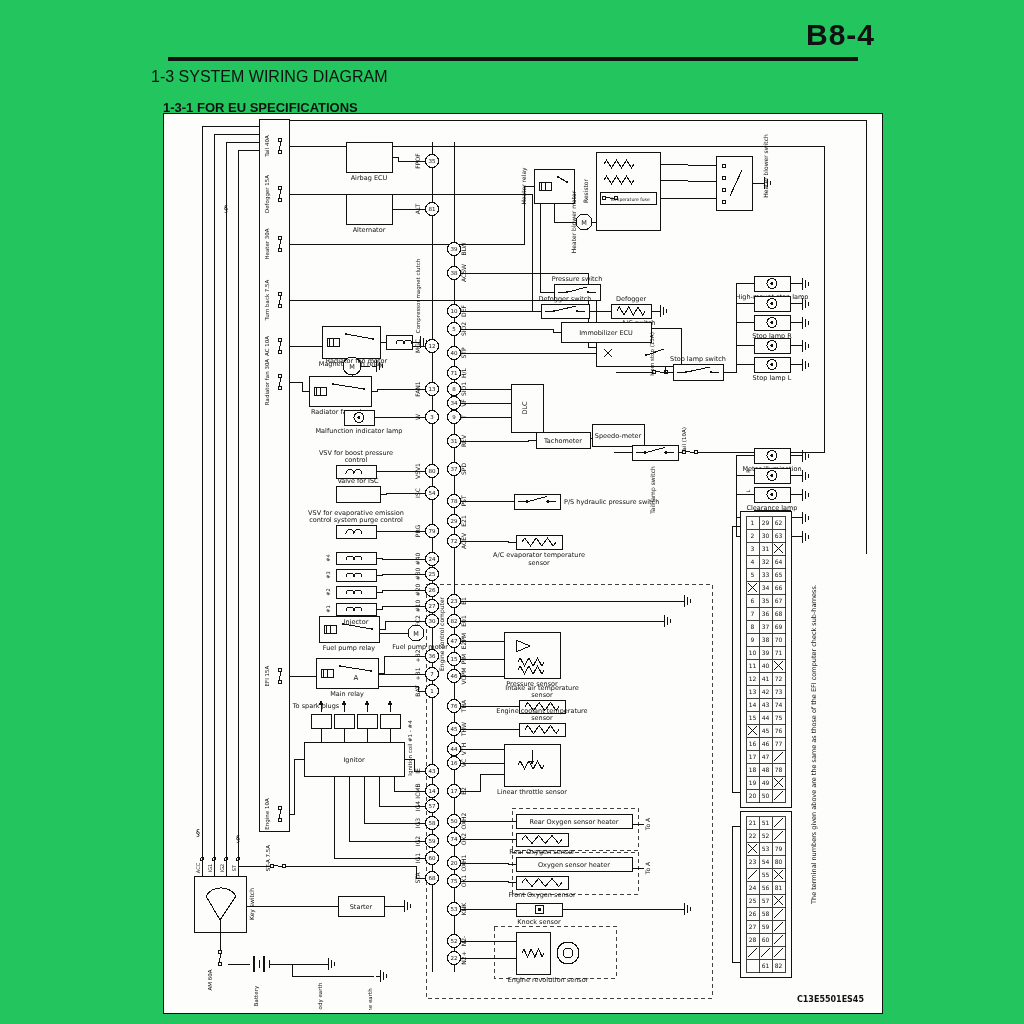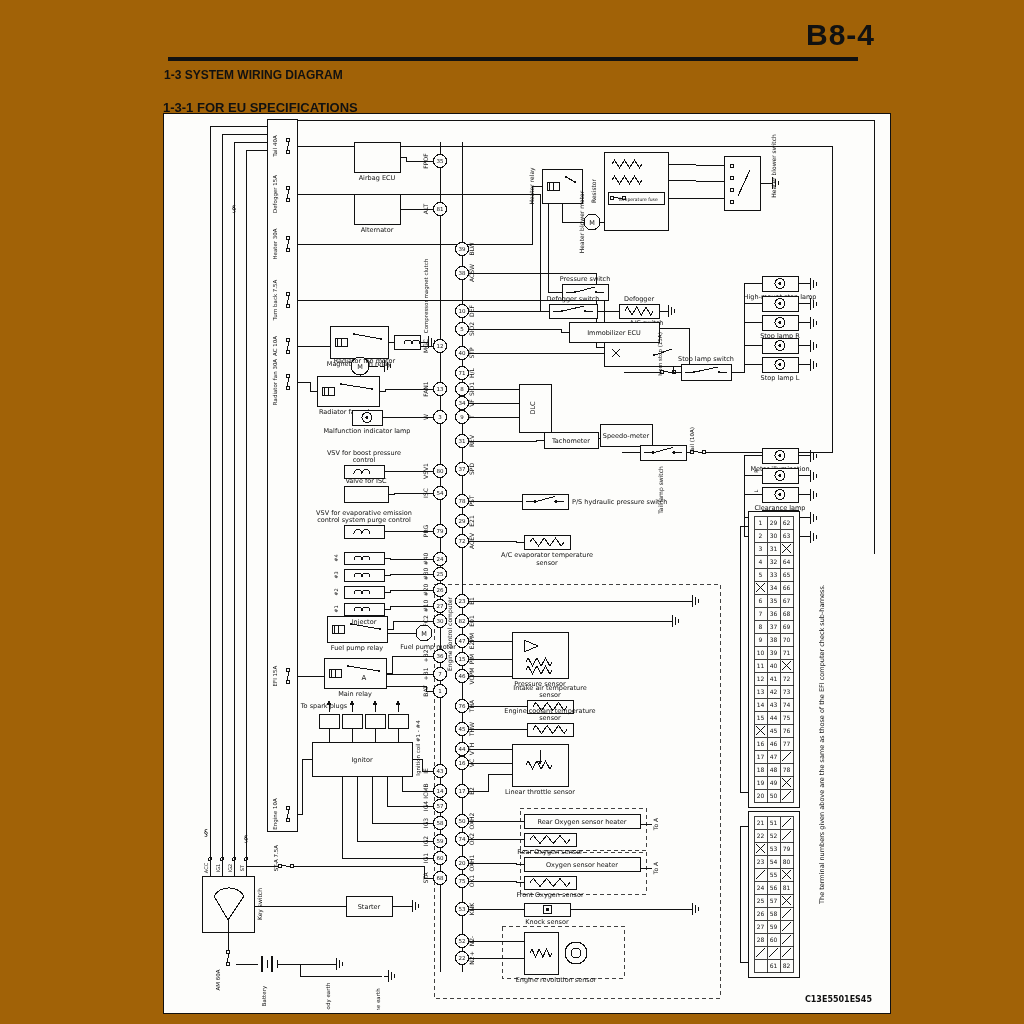--- a/index.html
+++ b/index.html
@@ -1,24 +1,24 @@
 <!DOCTYPE html>
 <html><head>
 <meta charset="utf-8">
 <style>
   html,body{margin:0;padding:0;background:#f7f6f3;width:1024px;height:1024px;
     font-family:"Liberation Sans",sans-serif;color:#111;}
-  #page{position:relative;width:1024px;height:1024px;background:#a16207;overflow:hidden;}
+  #page{position:relative;width:1024px;height:1024px;background:#22c55e;overflow:hidden;}
   #pagecode{position:absolute;top:18px;left:806px;width:250px;font-size:30px;font-weight:bold;
     letter-spacing:1px;font-family:"Liberation Sans",sans-serif;}
   #headrule{position:absolute;top:57px;left:168px;width:690px;height:4px;background:#111;}
-  #title{position:absolute;top:68px;left:164px;font-size:12px;font-weight:bold;}
+  #title{position:absolute;top:68px;left:151px;font-size:16px;font-weight:normal;}
   #subtitle{position:absolute;top:100px;left:163px;font-size:13px;font-weight:bold;}
   #diagram-wrap{position:absolute;top:113px;left:163px;width:718px;height:899px;
-    background:#fdfdfb;border:1.5px solid #111;padding-left:8px;}
+    background:#fdfdfb;border:1.5px solid #111;}
   svg text{font-family:"DejaVu Sans",sans-serif;fill:#111;}
   svg{shape-rendering:crispEdges;}
 </style>
 </head>
 <body>
 
 <div id="page">
   <div id="pagecode">B8-4</div>
   <div id="headrule"></div>
   <div id="title">1-3  SYSTEM WIRING DIAGRAM</div>

